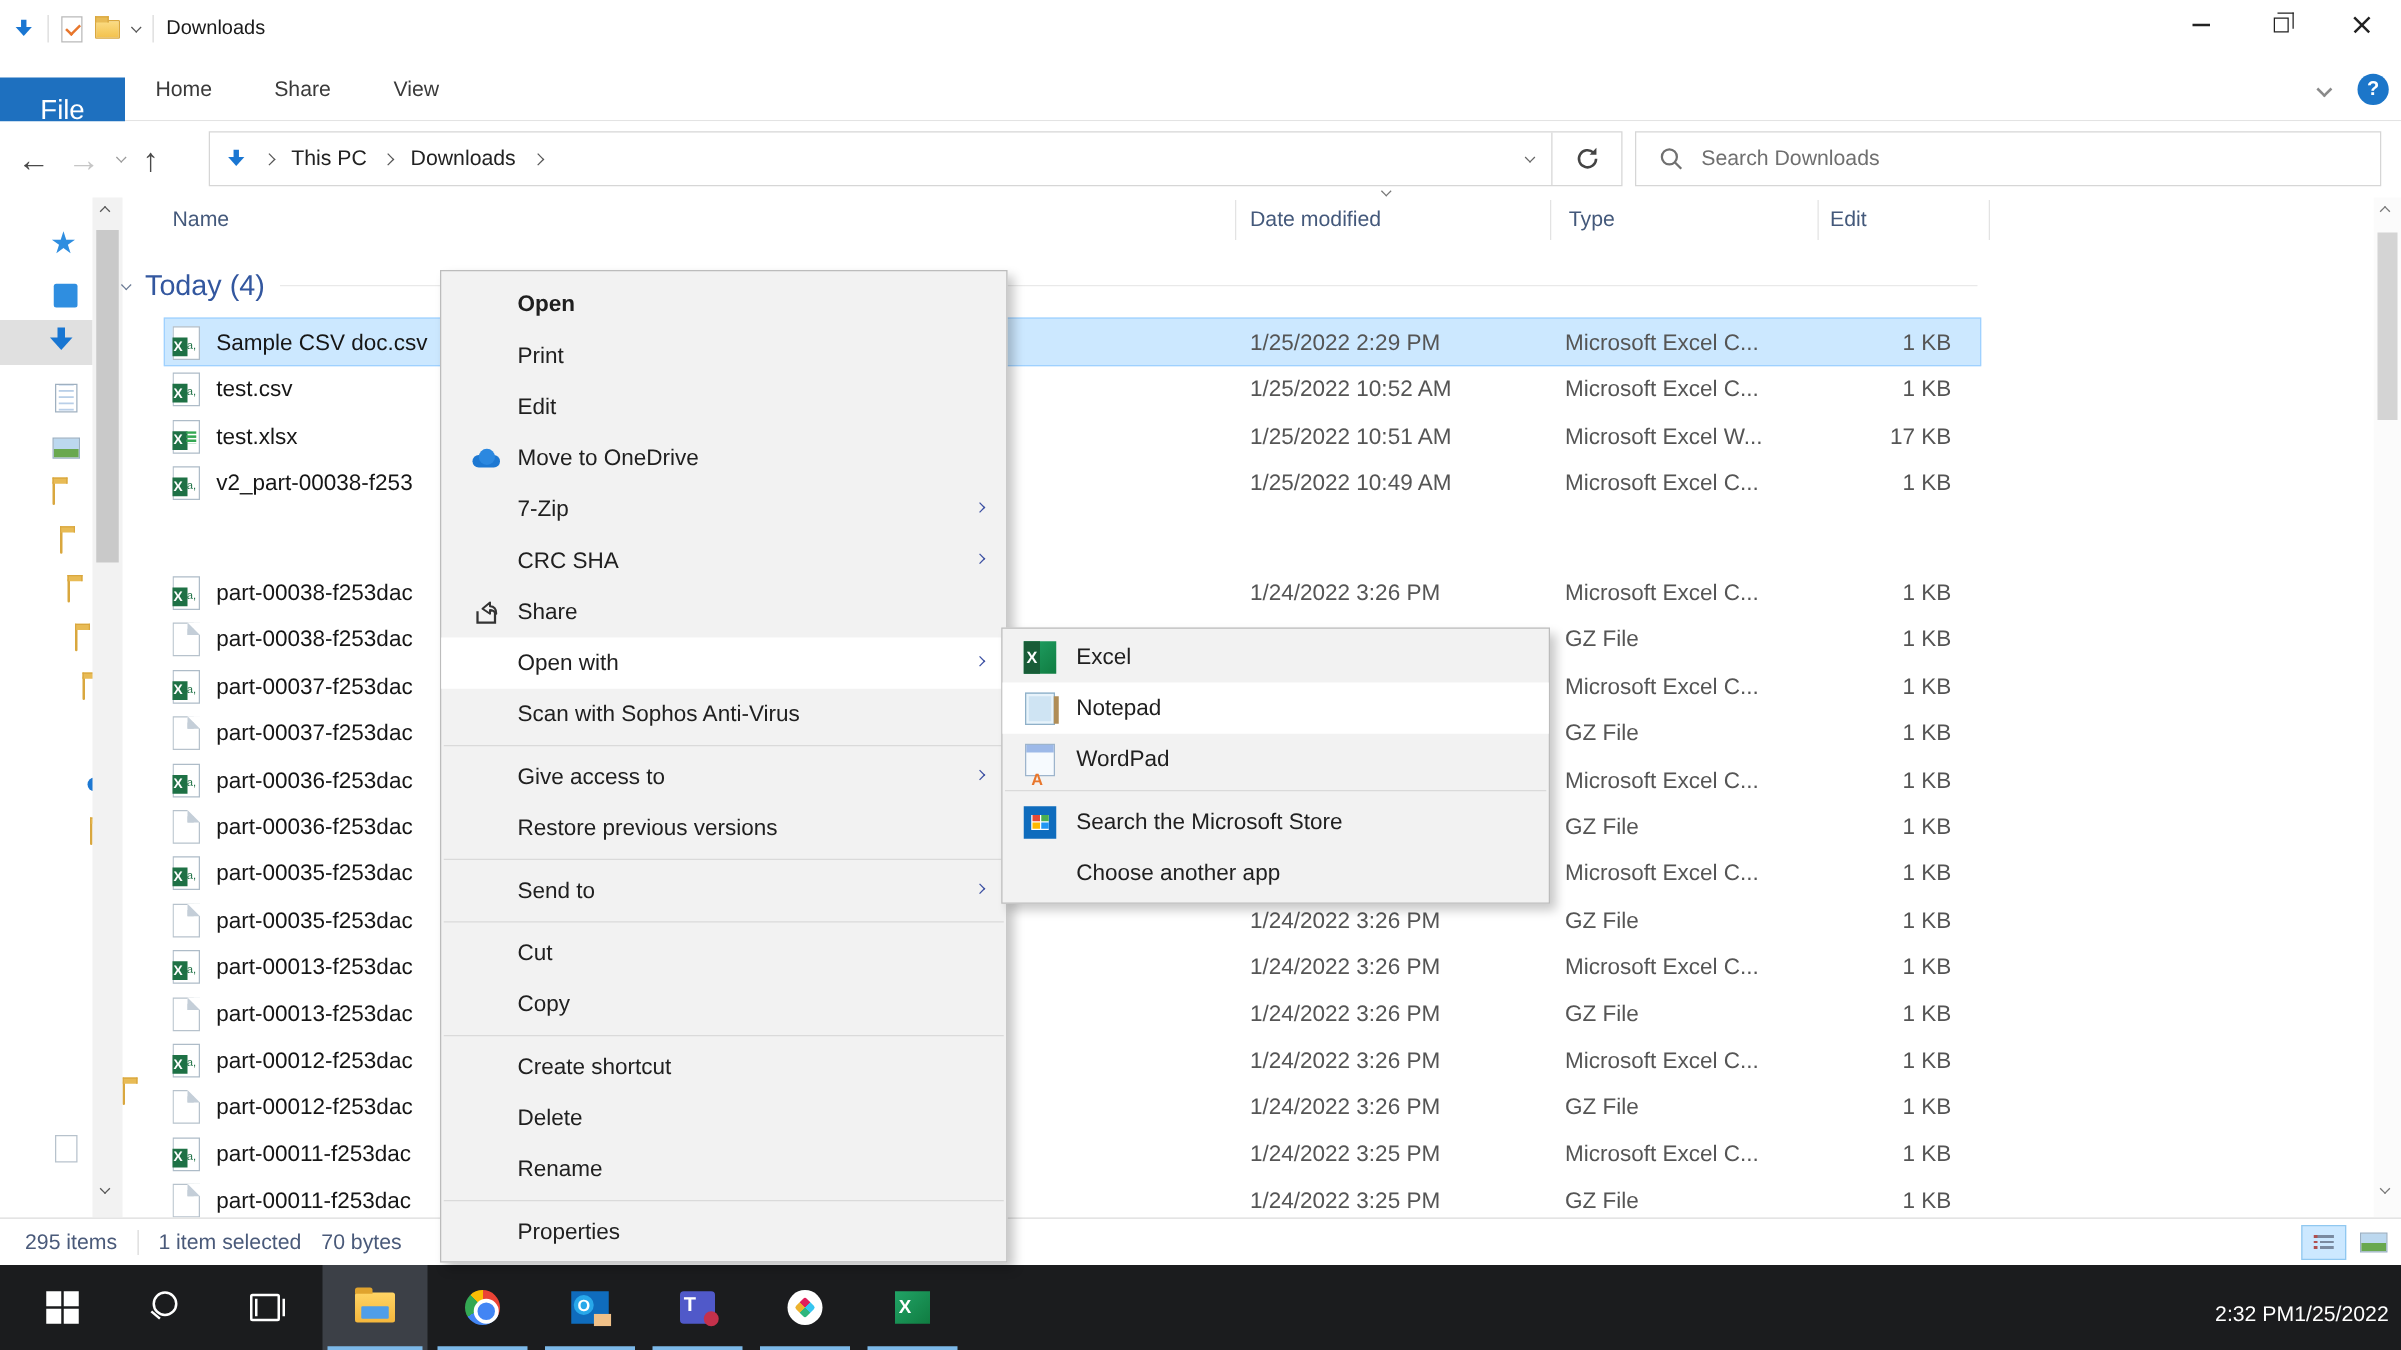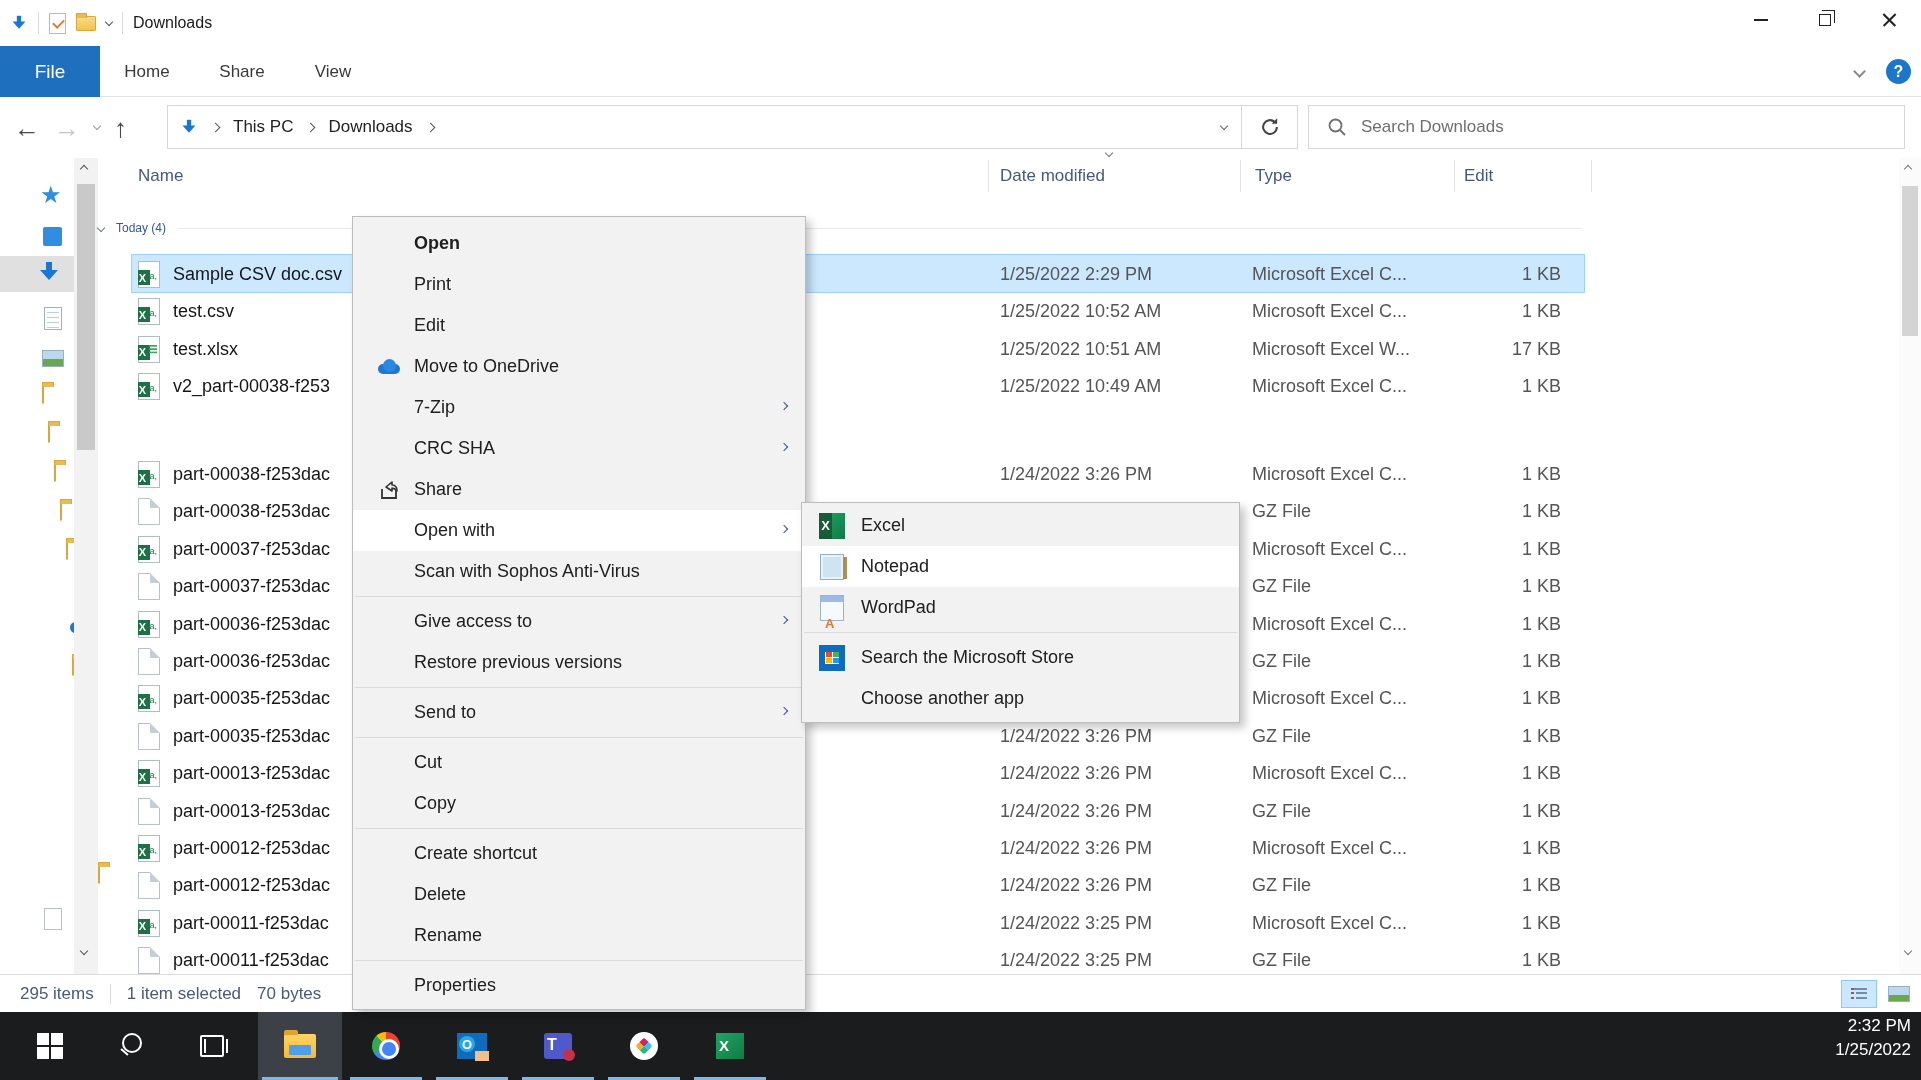--- a/index.html
+++ b/index.html
@@ -16,21 +16,21 @@
   .win-btn { width:64px; height:40px; display:flex; align-items:center; justify-content:center; }
   .glyph-min { width:14px; height:2px; background:#222; }
   .glyph-max { width:12px; height:12px; border:1.5px solid #222; position:relative; background:#fff; }
   .glyph-max:before { content:""; position:absolute; left:2px; top:-5px; width:12px; height:12px; border:1.5px solid #222; border-bottom:none; border-left:none; }
   .glyph-close { position:relative; width:14px; height:14px; }
   .glyph-close:before,.glyph-close:after { content:""; position:absolute; left:-1px; top:6px; width:17px; height:1.6px; background:#222; }
   .glyph-close:before { transform:rotate(45deg); } .glyph-close:after { transform:rotate(-45deg); }
 
   
   .ribbon { position:absolute; left:0; top:46px; width:1921px; height:51px; background:#fff; border-bottom:1px solid #e3e3e3; }
-  .tab-file { position:absolute; left:0; top:0; width:100px; height:51px; background:#1e70bf; color:#fff; font-size:19px; display:flex; align-items:center; justify-content:center; }
+  .tab-file { position:absolute; left:0; top:16px; width:100px; height:51px; background:#1e70bf; color:#fff; font-size:22px; display:flex; align-items:center; justify-content:center; }
   .tab { position:absolute; top:0; height:51px; font-size:17px; color:#3a3a3a; display:flex; align-items:center; justify-content:center; width:86px; }
   .ribbon-right { position:absolute; right:8px; top:0; height:51px; display:flex; align-items:center; gap:22px; padding-right:2px; }
   .help-circle { width:25px; height:25px; border-radius:50%; background:#1c76c9; color:#fff; font-size:16px; font-weight:bold; display:flex; align-items:center; justify-content:center; }
 
   
   .chev { display:inline-block; width:9px; height:9px; border-right:2px solid #777; border-bottom:2px solid #777; }
   .chev.down  { transform:rotate(45deg); }
   .chev.up    { transform:rotate(225deg); }
   .chev.right { transform:rotate(-45deg); }
   .chev.small { width:6px; height:6px; border-width:1.6px; }
@@ -62,21 +62,21 @@
   .np-scroll { position:absolute; left:74px; top:158px; width:24px; height:816px; background:#f2f2f2; }
   .np-thumb { position:absolute; left:3px; top:26px; width:18px; height:266px; background:#c9c9c9; }
   .sb-arrow { position:absolute; left:7px; }
 
   
   .list-scroll { position:absolute; left:1899px; top:158px; width:22px; height:816px; background:#fbfbfb; }
   .list-thumb { position:absolute; left:3px; top:28px; width:16px; height:150px; background:#d4d4d4; }
 
   
   .filelist { position:absolute; left:0; top:196px; width:1899px; height:778px; }
-  .group-header { position:absolute; left:98px; height:38px; display:flex; align-items:center; gap:12px; font-size:12px; color:#33579f; width:1490px; }
+  .group-header { position:absolute; left:98px; height:38px; display:flex; align-items:center; gap:12px; font-size:23px; color:#33579f; width:1490px; }
   .group-line { flex:1; height:1px; background:#e9e9e9; margin-right:6px; }
   .file-row { position:absolute; left:98px; width:1490px; height:37px; }
   .row-sel { position:absolute; left:33px; top:-2px; width:1454px; height:39px; background:#cce8ff; border:1px solid #9fd1ff; }
   .cell { position:absolute; top:0; height:37px; display:flex; align-items:center; font-size:18px; }
   .cell-name { left:40px; width:850px; gap:13px; color:#161616; overflow:hidden; white-space:nowrap; }
   .cell-date { left:902px; width:240px; color:#555; }
   .cell-type { left:1154px; width:202px; color:#555; }
   .cell-size { left:1356px; width:122px; color:#555; justify-content:flex-end; padding-right:15px; }
 
   
@@ -131,21 +131,21 @@
   .ic-details { width:16px; height:14px; background:linear-gradient(#7a8aa0 2px, transparent 2px) 0 1px/16px 4.5px no-repeat padding-box; position:relative; }
   .ic-details:before { content:""; position:absolute; left:0; top:1px; width:3px; height:12px; background:repeating-linear-gradient(#b05050 0 2px, transparent 2px 4.5px); }
   .ic-details:after { content:""; position:absolute; left:5px; top:1px; width:11px; height:12px; background:repeating-linear-gradient(#7a8aa0 0 2px, transparent 2px 4.5px); }
   .ic-thumb { width:22px; height:16px; background:linear-gradient(#bcd8ef 55%, #69a84f 55%); border:1px solid #9ab0c4; }
 
   
   .taskbar { position:absolute; left:0; top:1012px; width:1921px; height:68px; background:#1b1c1e; }
   .tb-cell { position:absolute; top:0; width:80px; height:68px; display:flex; align-items:center; justify-content:center; }
   .tb-cell.active { background:#3c4047; width:84px; }
   .tb-underline { position:absolute; left:4px; right:4px; bottom:0; height:3.5px; background:#7cb8e8; }
-  .clock { position:absolute; right:10px; top:0; height:52px; display:flex; flex-direction:column; justify-content:center; align-items:flex-end; color:#fff; font-size:17px; line-height:24px; }
+  .clock { position:absolute; right:10px; top:0; height:52px; display:flex; flex-direction:row; justify-content:center; align-items:flex-end; color:#fff; font-size:17px; line-height:24px; }
 
   
   .tb-start { width:26px; height:26px; display:grid; grid-template-columns:12px 12px; grid-template-rows:12px 12px; gap:2px; }
   .tb-start i { background:#fff; }
   .tb-search { position:relative; width:26px; height:26px; }
   .tb-search:before { content:""; position:absolute; left:3px; top:0; width:16px; height:16px; border:2px solid #fff; border-radius:50%; }
   .tb-search:after { content:""; position:absolute; left:1px; top:18px; width:9px; height:2px; background:#fff; transform:rotate(40deg); }
   .tb-taskview { width:24px; height:22px; border:2px solid #fff; border-radius:2px; position:relative; }
   .tb-taskview:after { content:""; position:absolute; right:-6px; top:2px; width:2px; height:14px; background:#fff; box-shadow:-22px 0 0 #fff; }
   .tb-folder { position:relative; width:32px; height:24px; background:linear-gradient(#ffd464,#f5b73c); border-radius:2px; }

